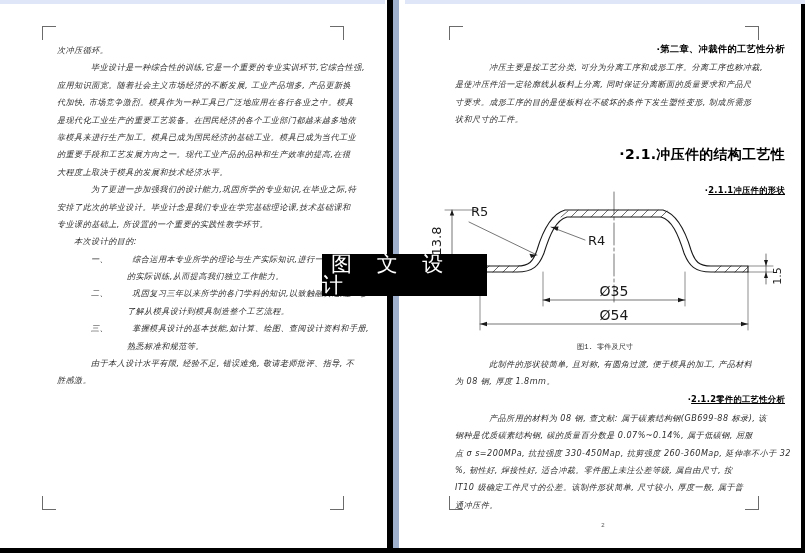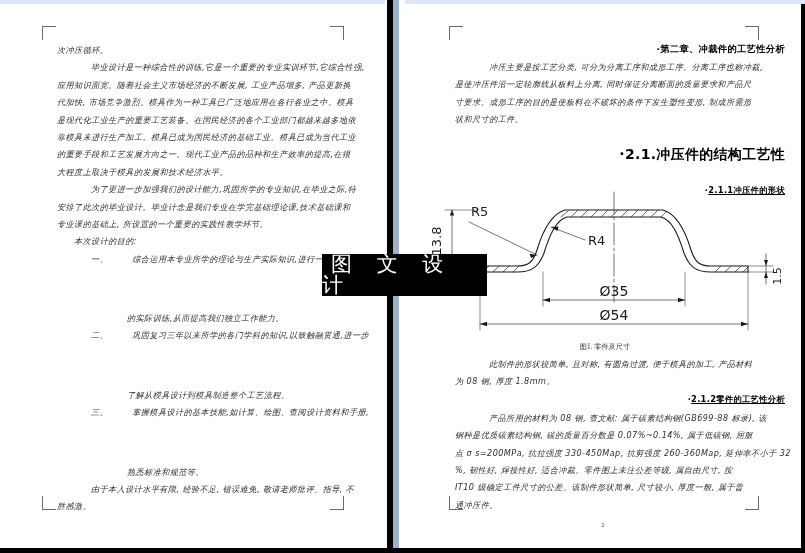--- a/index.html
+++ b/index.html
@@ -42,31 +42,31 @@
     letter-spacing:.45px;
     white-space:pre;
     font-family:"DejaVu Sans","Liberation Sans",sans-serif;
   }
   #page-left .col{left:57px;top:38px;width:305px;}
   #page-right .col-a{left:50px;top:36px;width:330px;}
 
   .ln{display:block;height:17.4px;font-style:italic;}
   .ln.ind1{padding-left:17px;}
   .ln.ind2{padding-left:34px;}
-  .ln.ind4{padding-left:70px;margin-top:42px;}
+  .ln.ind4{padding-left:70px;}
 
   .h-line{display:block;height:19px;font-weight:bold;font-size:9.3px;color:#000;letter-spacing:.3px;text-align:right;}
   .h-line.h2{font-size:14px;}
   .h-line.h3{font-size:8.3px;text-decoration:underline;margin-left:18px;}
   .bullet-dot{display:inline-block;width:6px;}
 
   
   #figure{position:absolute;left:20px;top:150px;width:360px;height:190px;}
   #fig-caption{position:absolute;left:0;top:188px;width:360px;text-align:center;
-               font-size:7.2px;color:#2e2e2e;font-family:Liberation Serif, serif;}
+               font-size:7.2px;color:#2e2e2e;font-family:Liberation Mono, monospace;}
 
   
   #watermark{
     position:absolute;left:322px;top:254px;width:165px;height:42px;
     background:#000;display:flex;align-items:center;justify-content:center;
     z-index:40;
   }
   #watermark .wm-text{
     color:#ffffff;font-size:21px;letter-spacing:9px;
     font-family:"DejaVu Serif","Liberation Serif",serif;

